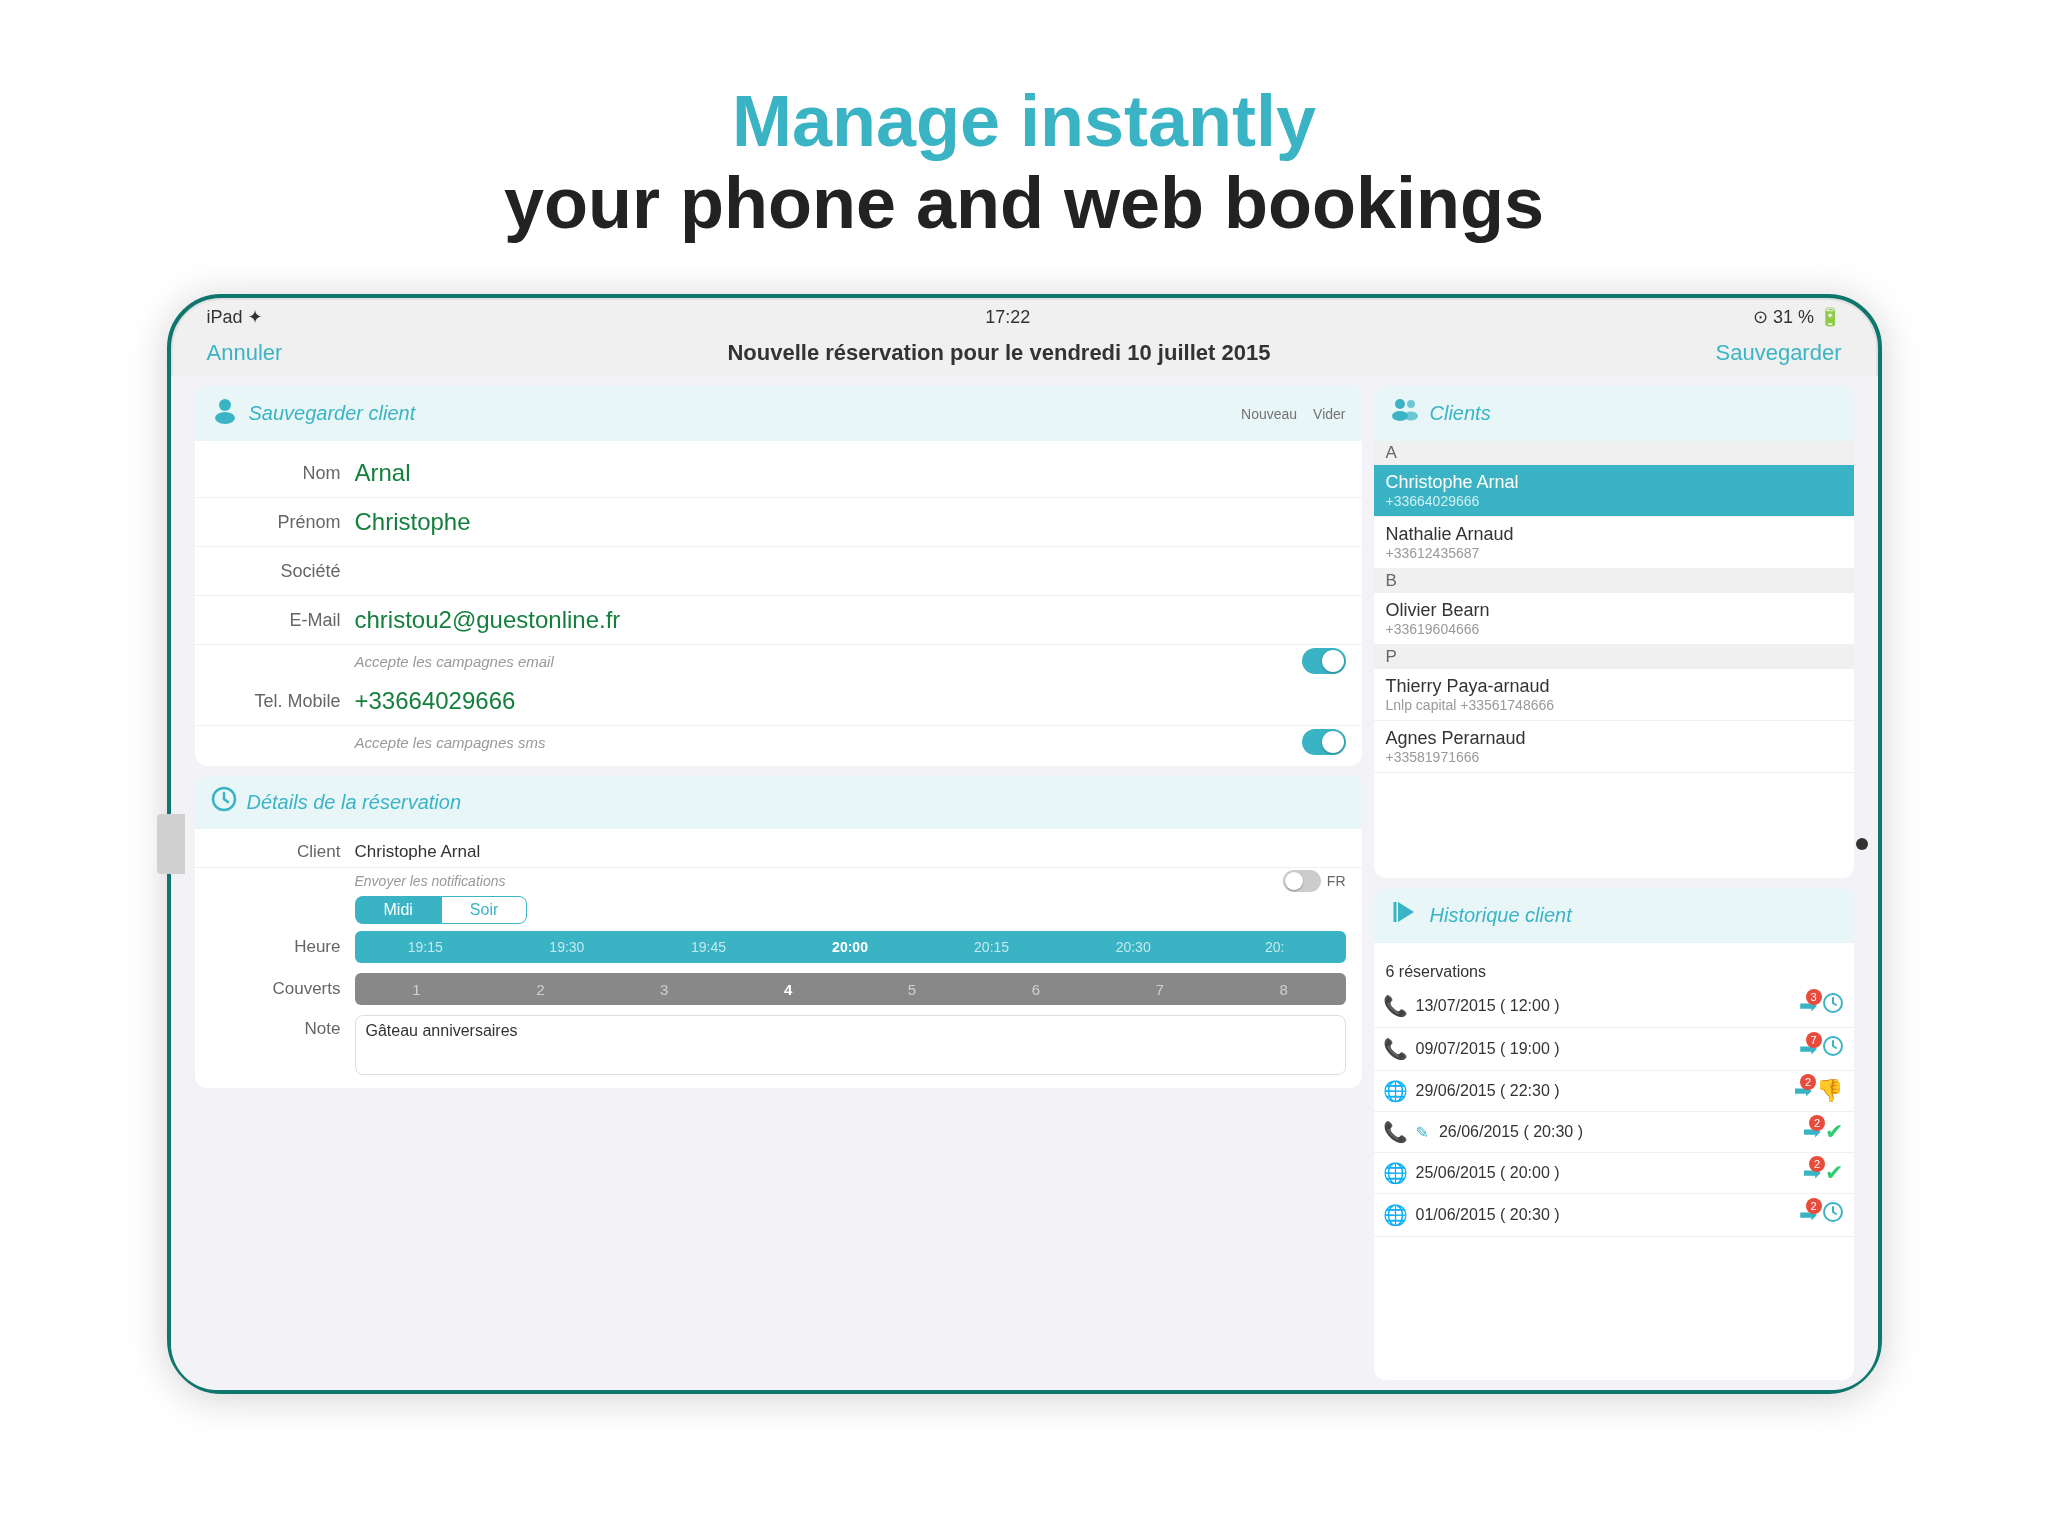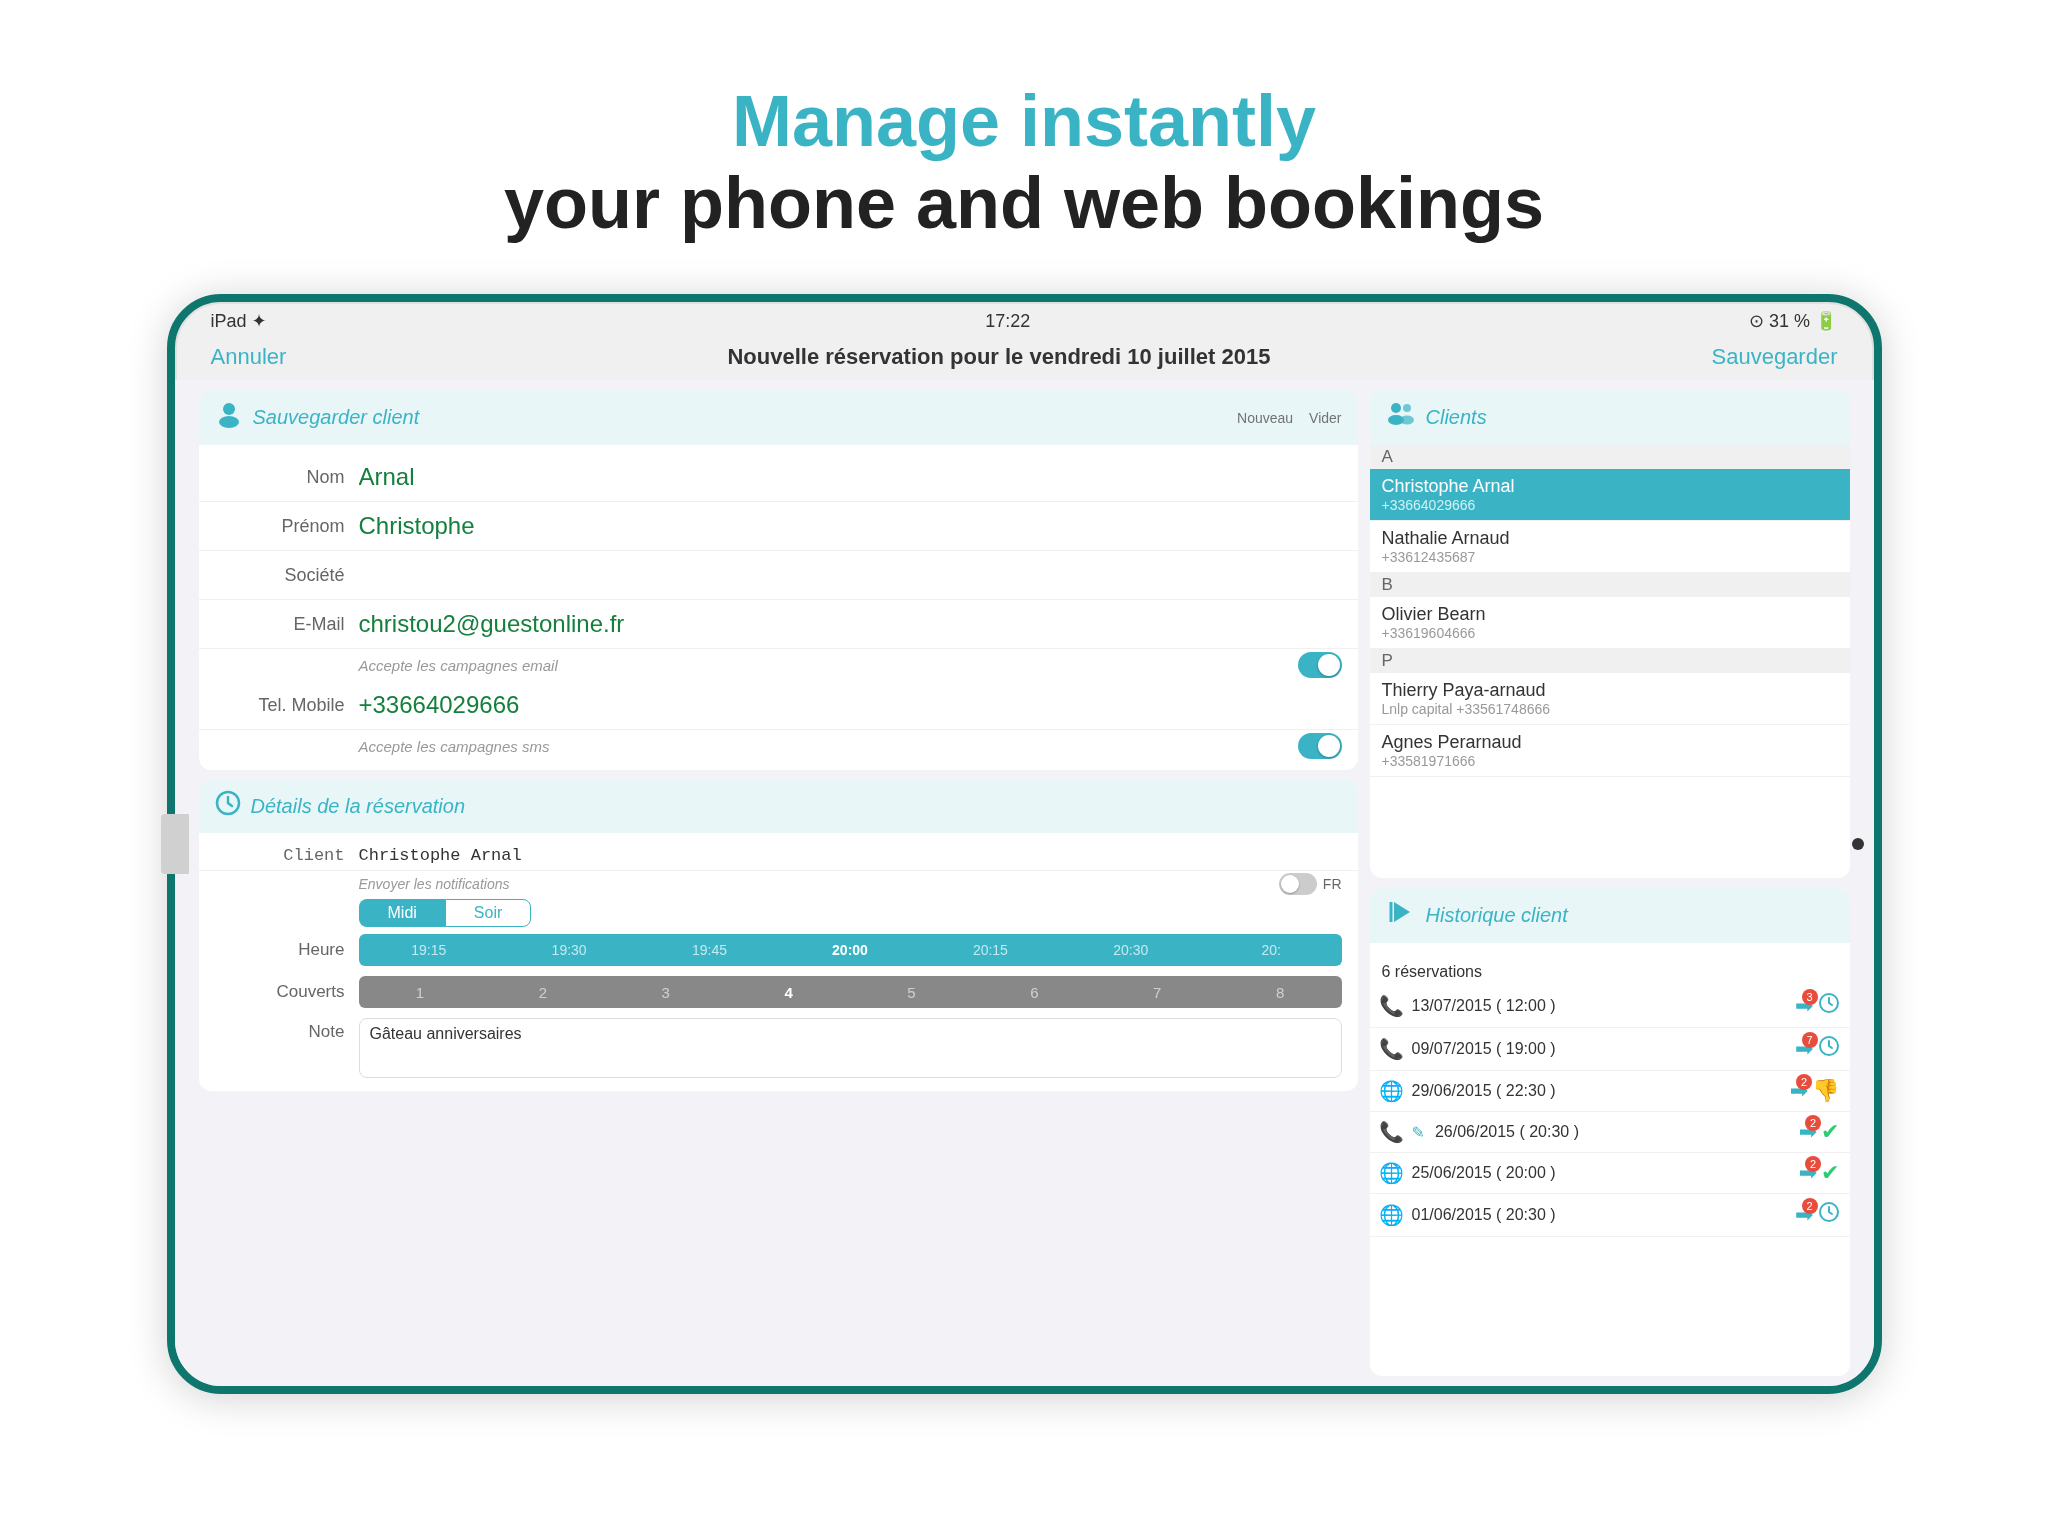--- a/index.html
+++ b/index.html
@@ -29,21 +29,21 @@
       font-weight: 700;
       color: #222;
     }
 
     
     .ipad-frame {
       width: 1715px;
       height: 1100px;
       background: #f0f0f0;
       border-radius: 54px;
-      border: 8px solid #0f766e;
+      border: 4px solid #0f766e;
       box-shadow: 0 4px 40px rgba(0,0,0,0.18), inset 0 0 0 2px #e0e0e0;
       position: relative;
       display: flex;
       flex-direction: column;
     }
 
     
     .ipad-status-bar {
       display: flex;
       justify-content: space-between;
@@ -293,21 +293,20 @@
     }
     .detail-header .icon { color: #3ab4c5; font-size: 26px; }
     .detail-header .title { color: #3ab4c5; font-style: italic; font-size: 20px; font-weight: 500; }
 
     .detail-body { padding: 8px 0; }
     .detail-row {
       display: flex;
       align-items: center;
       padding: 5px 16px;
       border-bottom: 1px solid #f0f0f0;
-      font-family: Liberation Mono, monospace;
     }
     .detail-row:last-child { border-bottom: none; }
     .detail-label {
       width: 130px;
       text-align: right;
       color: #666;
       font-size: 17px;
       margin-right: 14px;
       flex-shrink: 0;
     }

